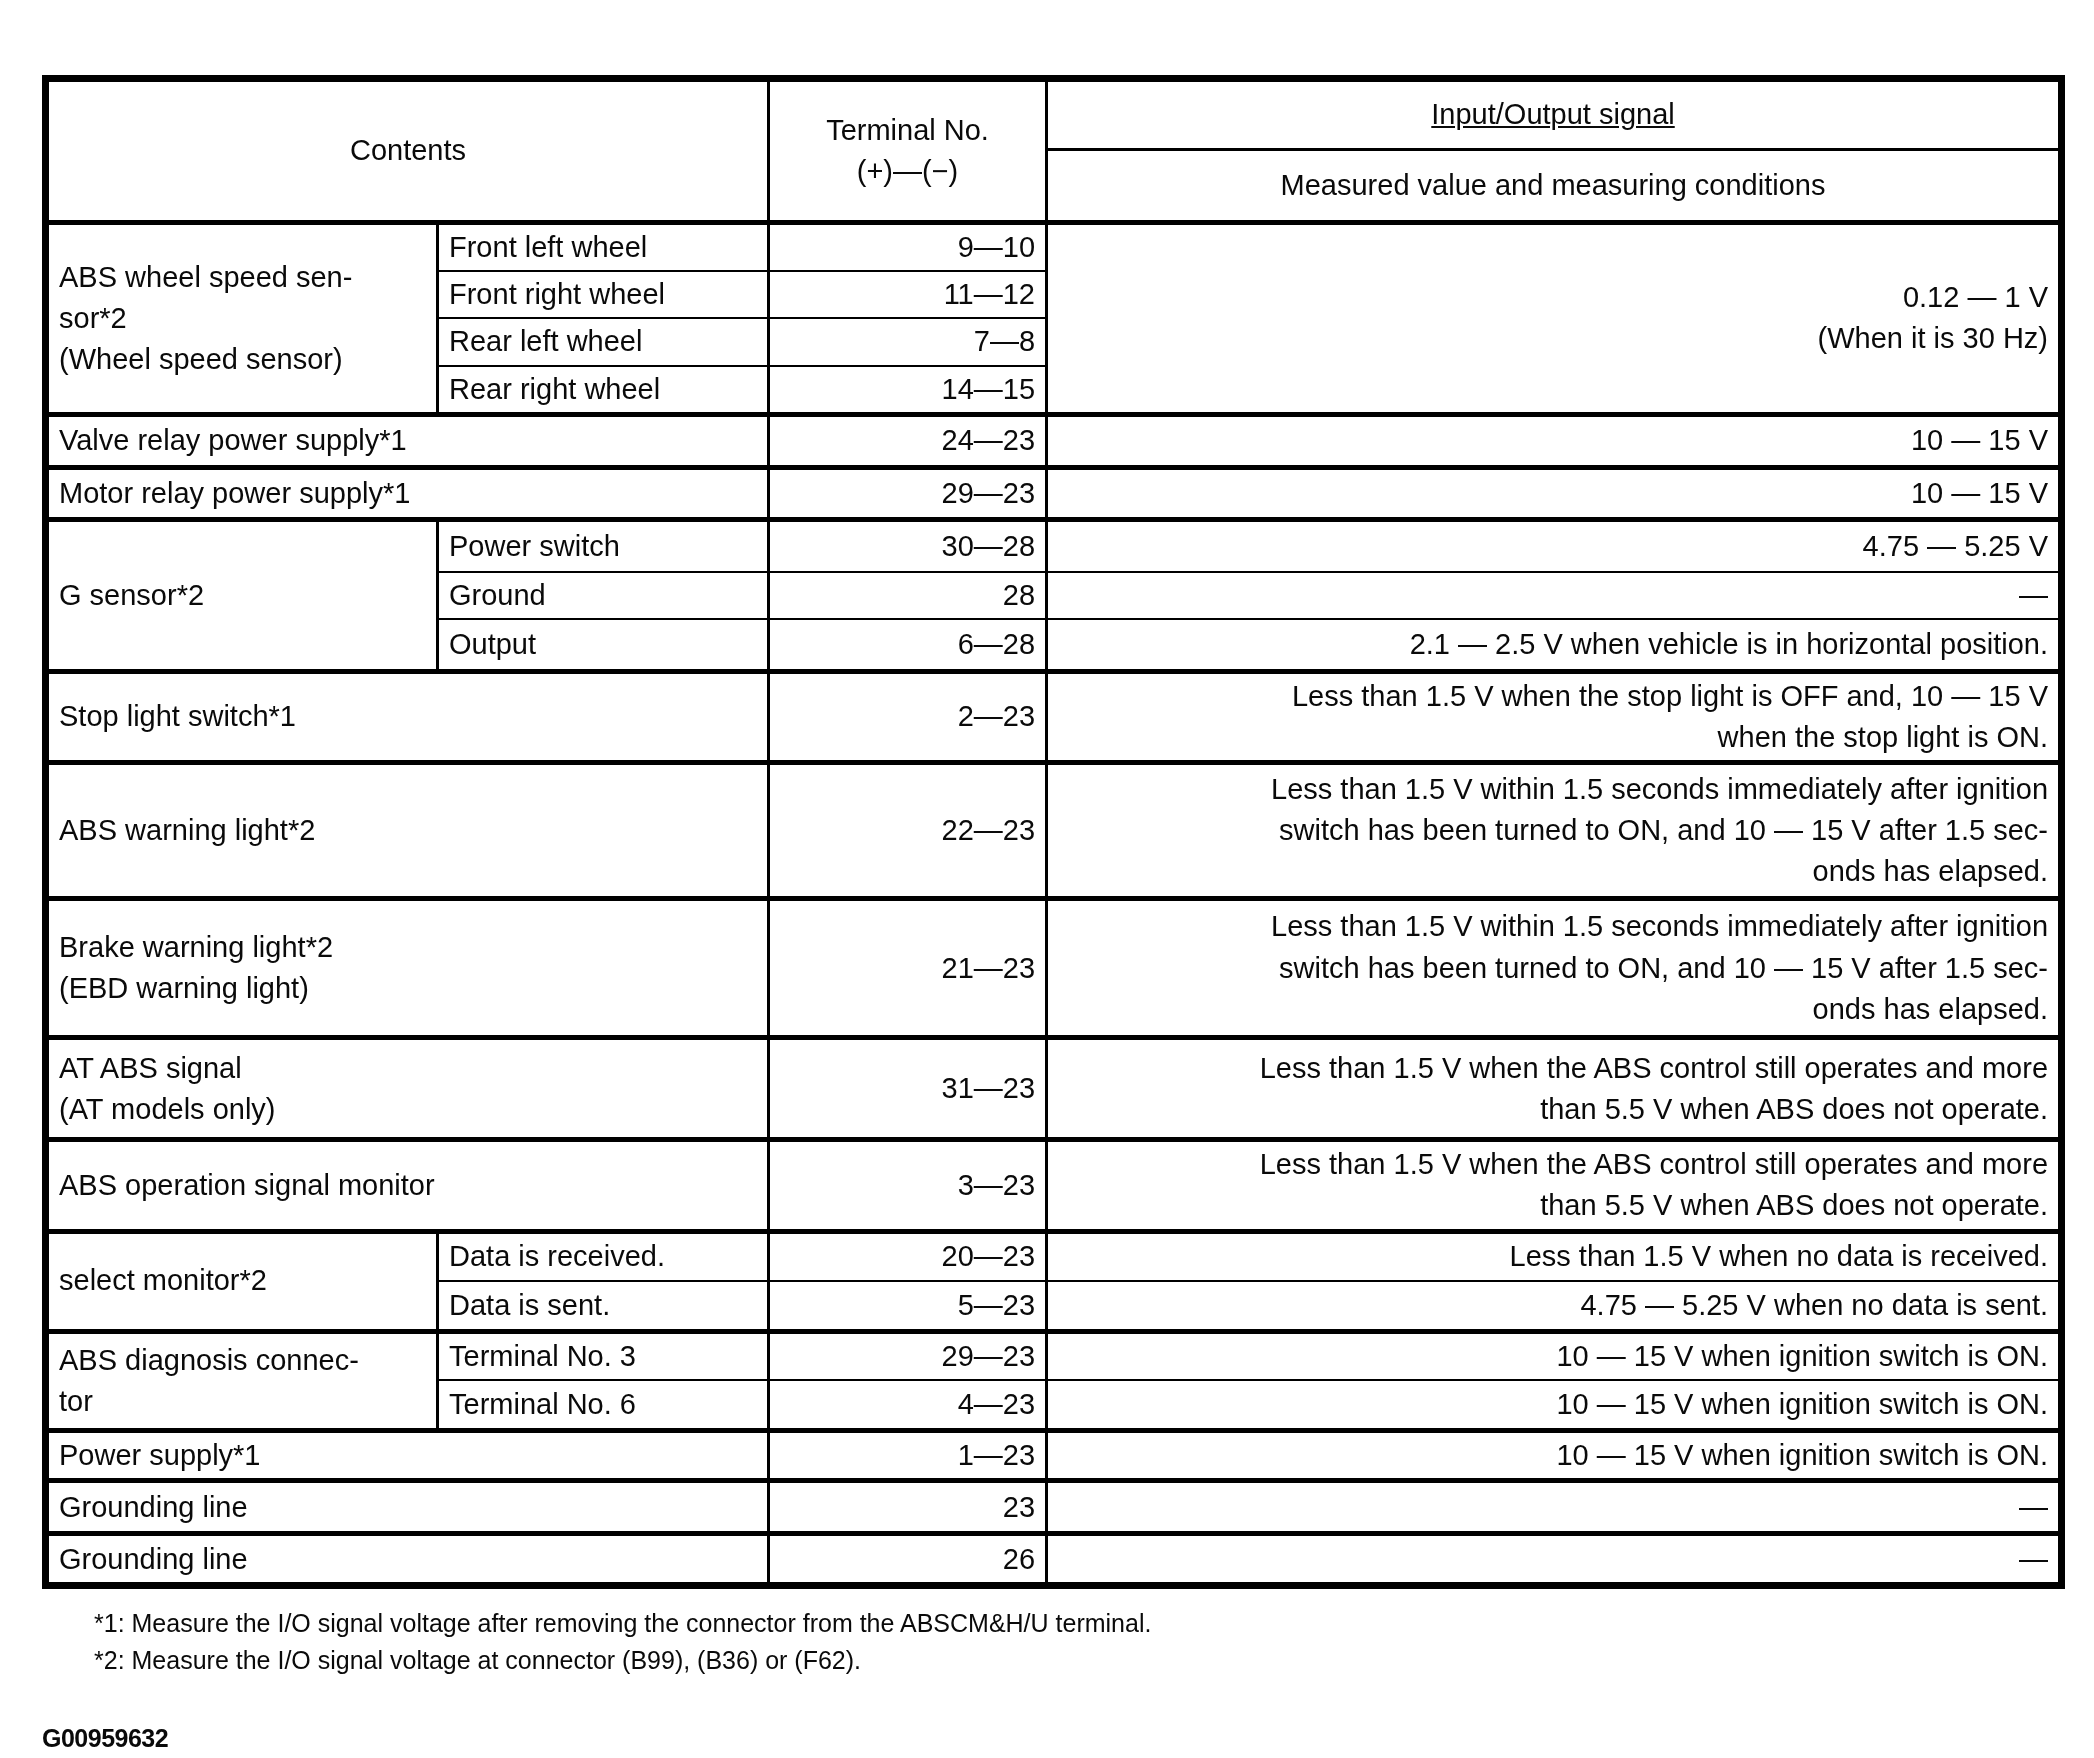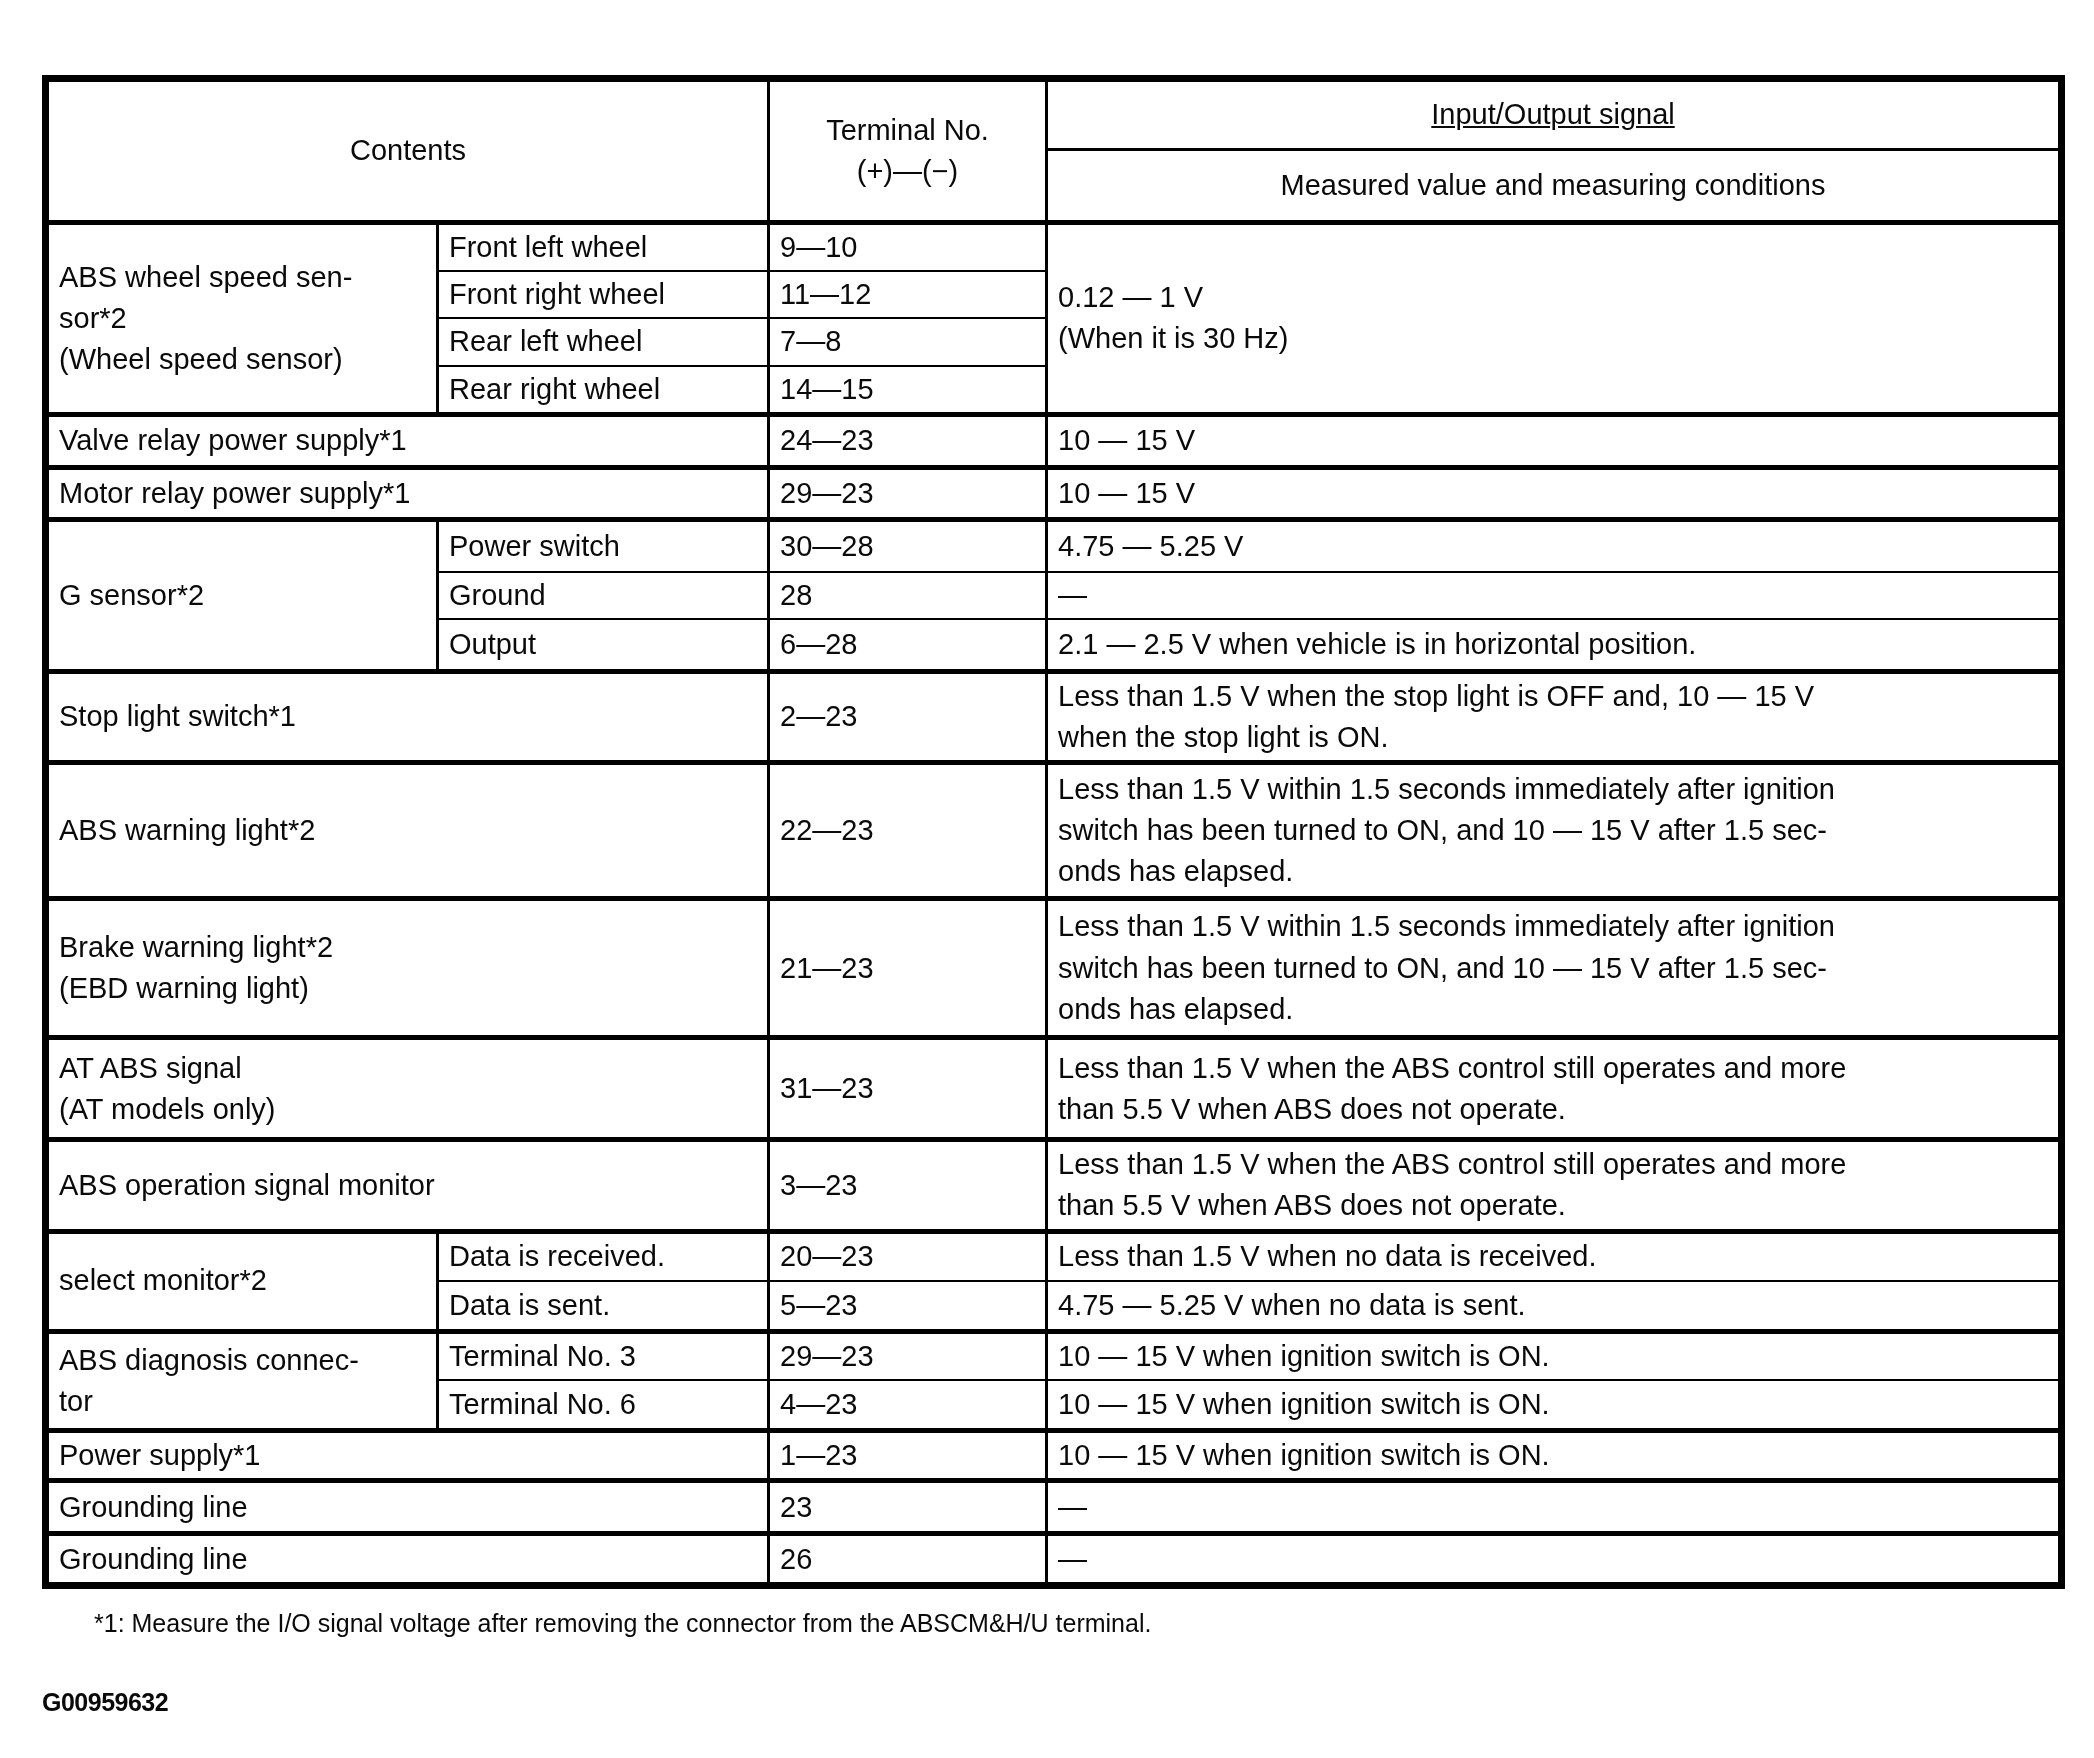--- a/index.html
+++ b/index.html
@@ -35,21 +35,21 @@
     vertical-align: middle;
     white-space: pre-line;
     overflow: hidden;
   }
   
   tr.g > td { border-top-width: 5px; }
   
   tr.hrow1 > td.io { border-bottom-width: 3px; text-decoration: underline; }
   td.hc { text-align: center; padding: 2px 6px; }
   td.l  { text-align: left; }
-  td.c  { text-align: left; padding: 2px 8px; }
+  td.c  { text-align: right; padding: 2px 8px; }
   .footnotes {
     margin: 16px 0 0 52px;
   }
   .footnote {
     font-size: 25px;
     line-height: 1.45;
     white-space: pre;
   }
   .figure-id {
     margin: 46px 0 0 0;
@@ -212,18 +212,19 @@
     <tr class="g" style="height:52px">
       <td colspan="2" class="l">Grounding line</td>
       <td class="c">26</td>
       <td class="c">—</td>
     </tr>
   </tbody>
     </table>
 
   <div class="footnotes">
     <div class="footnote">*1: Measure the I/O signal voltage after removing the connector from the ABSCM&amp;H/U terminal.</div>
+    <div class="footnote">*2: Measure the I/O signal voltage at connector (B99), (B36) or (F62).</div>
   </div>
 
   <div class="figure-id">G00959632</div>
 
 </div>
 
 
 </body></html>

